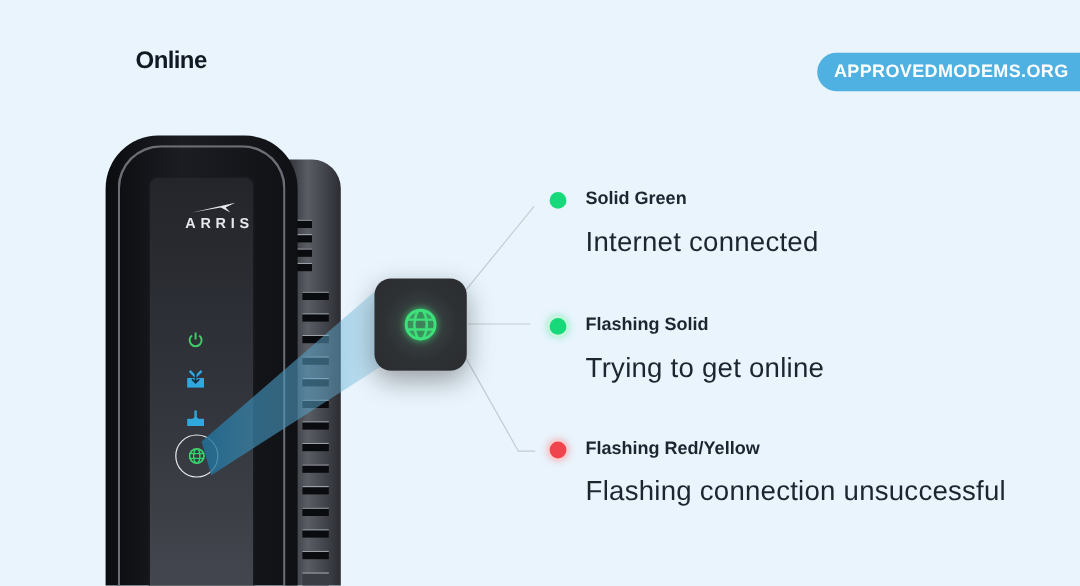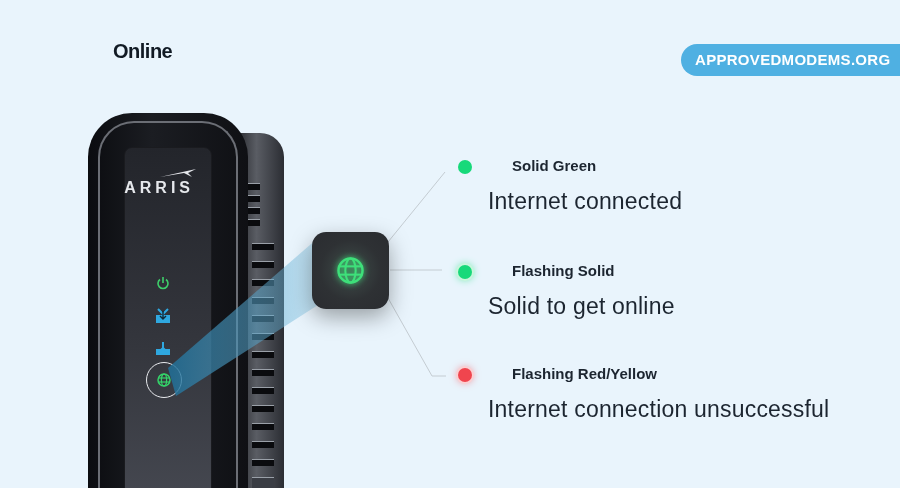--- a/index.html
+++ b/index.html
@@ -48,22 +48,22 @@
       position: absolute; left: 150px; top: 20px; width: 46px; height: 380px;
       background: linear-gradient(90deg, #2a2c31 0%, #5a5d64 40%, #2b2d33 100%);
       border-radius: 0 24px 0 0;
       transform: skewY(0deg);
     }
     .vent {
       position: absolute; left: 14px; width: 22px; height: 7px;
       background: #0a0b0e; border-top: 1px solid #9aa0a8;
     }
     .arris-logo {
-      position: absolute; left: 36px; top: 66px; width: 70px;
-      color: #e6e8ec; font-size: 16px; letter-spacing: 4px; text-align: right;
+      position: absolute; left: 60px; top: 66px; width: 70px;
+      color: #e6e8ec; font-size: 12px; letter-spacing: 4px; text-align: center;
       font-weight: 700;
     }
     .arris-swoosh {
       position: absolute; left: 70px; top: 55px; width: 40px; height: 10px;
     }
     .led { position: absolute; }
     .led-ring {
       position: absolute; left: 146px; top: 362px; width: 36px; height: 36px;
       border: 1.5px solid #e8eaee; border-radius: 50%;
     }
@@ -80,21 +80,21 @@
       box-shadow: 0 8px 22px rgba(0,0,0,0.35);
     }
     .callout svg { position: absolute; left: 24px; top: 24px; }
     
     .legend-item { position: absolute; left: 458px; }
     .dot {
       position: absolute; left: 0; width: 14px; height: 14px; border-radius: 50%;
     }
     .state-label {
       position: absolute; left: 30px; top: -3px; white-space: nowrap;
-      font-size: 15px; font-weight: 700; color: #1c2530; margin-left: 24px;
+      font-size: 15px; font-weight: 700; color: #1c2530;
     }
     .state-desc {
       position: absolute; left: 30px; top: 28px; white-space: nowrap;
       font-size: 23px; font-weight: 400; color: #1c2530; letter-spacing: 0.2px;
     }
     .connector { position: absolute; left: 0; top: 0; pointer-events: none; }
   </style>
 </head>
 <body>
 
@@ -178,19 +178,19 @@
 </div>
 
 <div class="legend-item" style="top:160px">
   <span class="dot" style="background:#17d97a;top:0"></span>
   <span class="state-label">Solid Green</span>
   <span class="state-desc">Internet connected</span>
 </div>
 <div class="legend-item" style="top:265px">
   <span class="dot" style="background:#17d97a;top:0;box-shadow:0 0 0 2px #c9f5dc,0 0 8px #2fe08a"></span>
   <span class="state-label">Flashing Solid</span>
-  <span class="state-desc">Solid to get online</span>
+  <span class="state-desc">Trying to get online</span>
 </div>
 <div class="legend-item" style="top:368px">
   <span class="dot" style="background:#f0454e;top:0;box-shadow:0 0 0 2px #fbd0d3,0 0 8px #f0707a"></span>
   <span class="state-label">Flashing Red/Yellow</span>
-  <span class="state-desc">Internet connection unsuccessful</span>
+  <span class="state-desc">Flashing connection unsuccessful</span>
 </div>
 
 </body></html>

